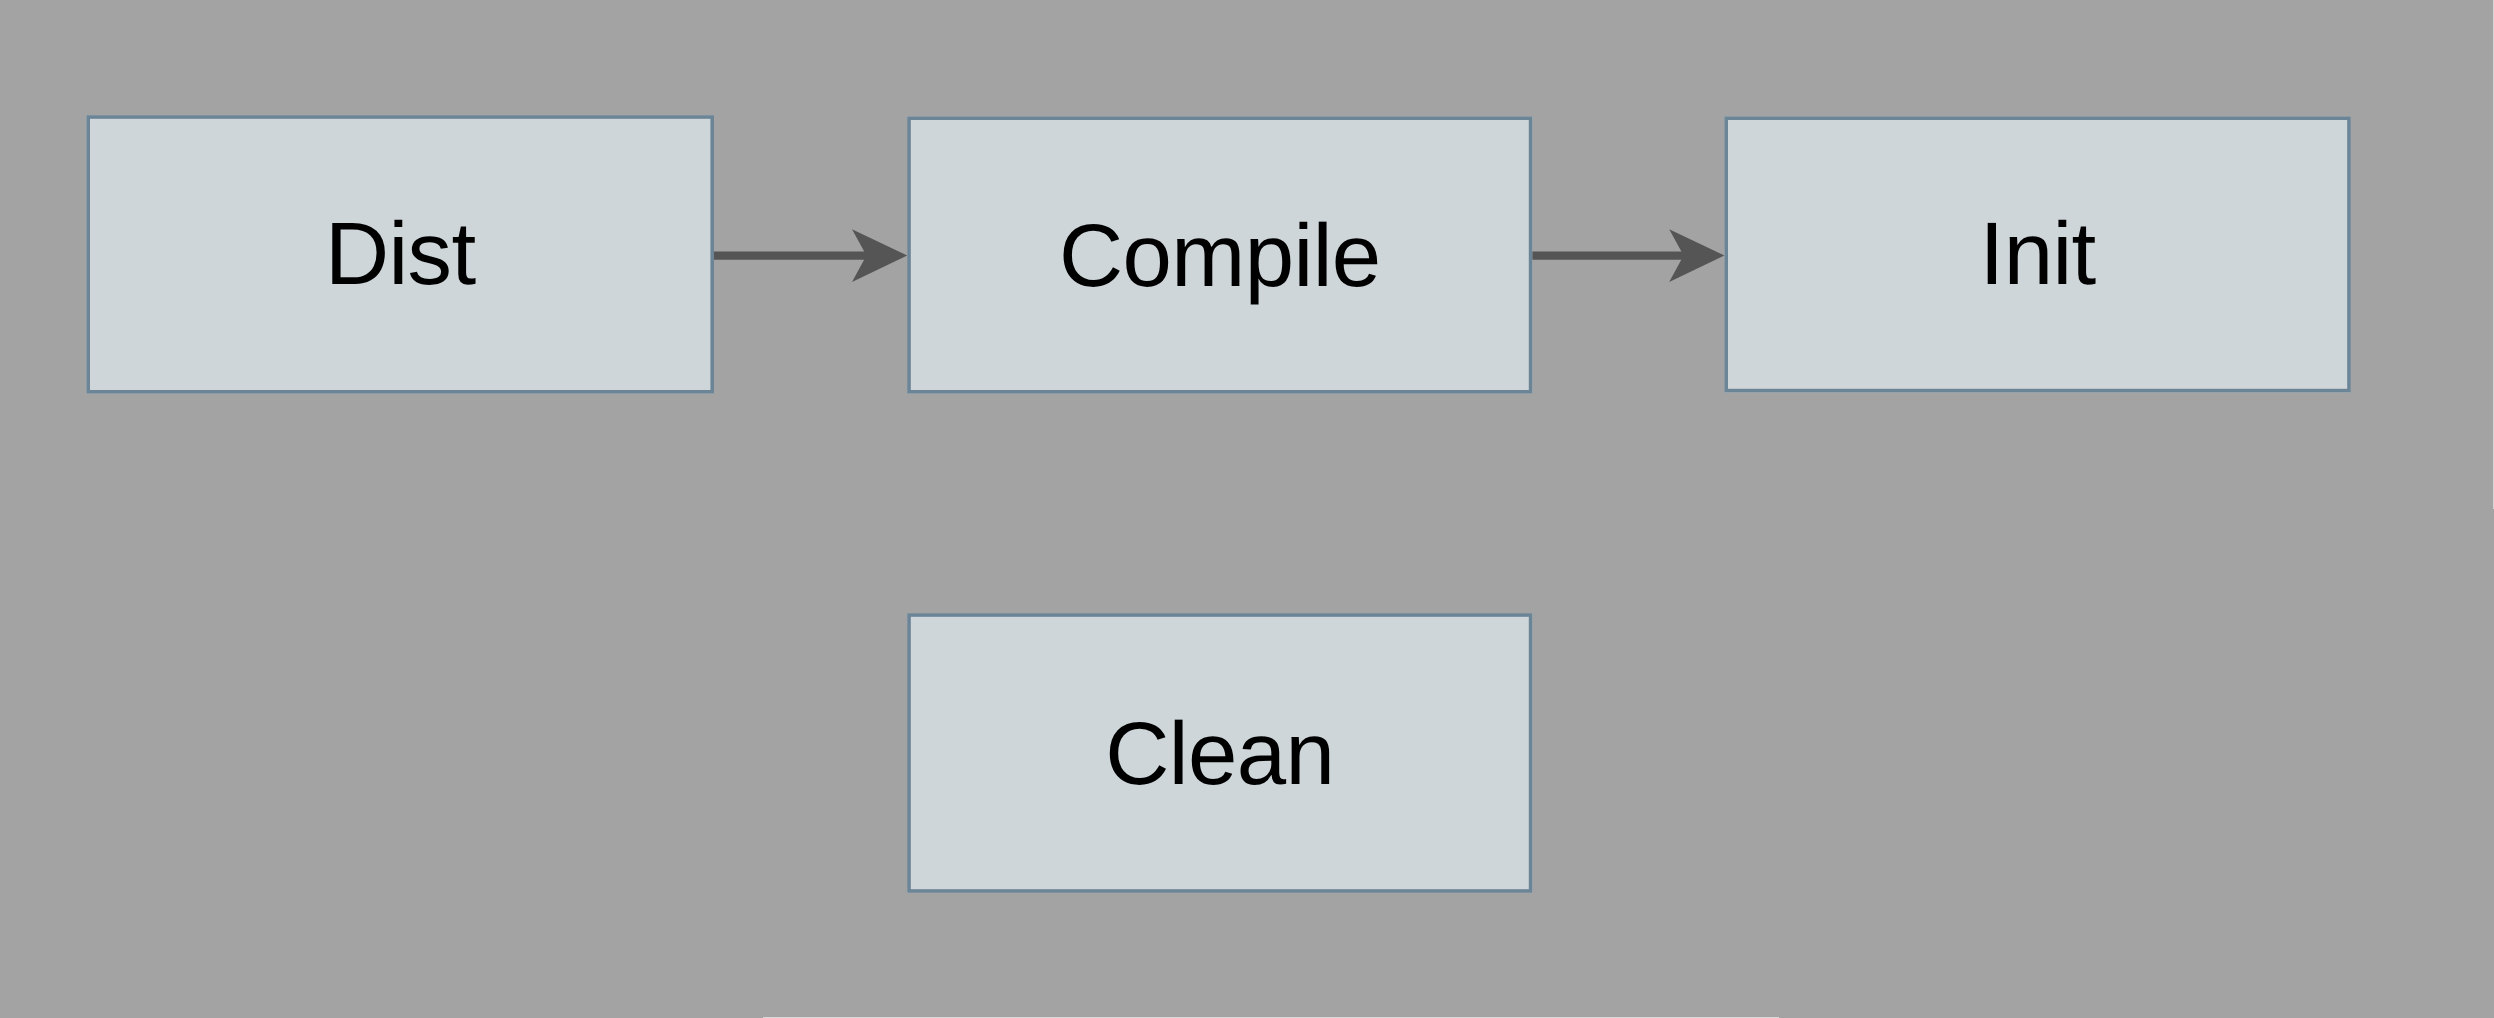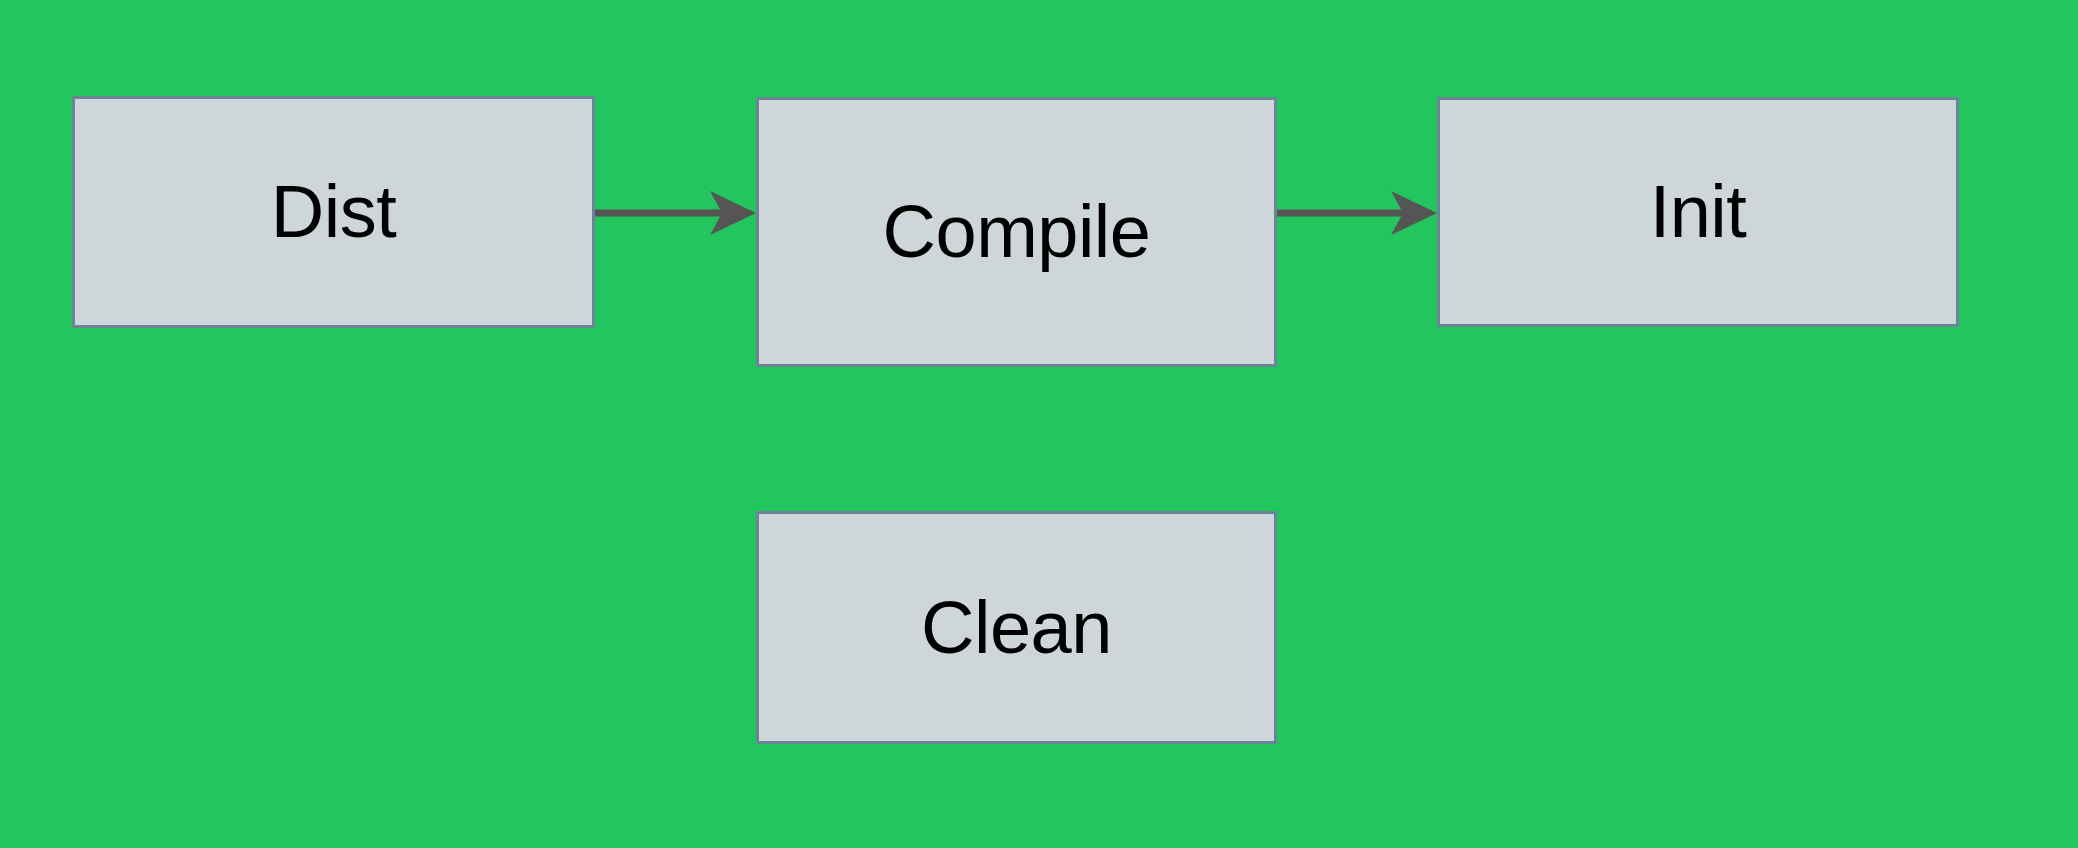--- a/index.html
+++ b/index.html
@@ -42,27 +42,27 @@
     overflow: visible;
   }
   .edge svg {
     display: block;
     overflow: visible;
   }
 </style>
 </head>
 <body>
 
-<div id="canvas" style="background: #22c55e;">
+<div id="canvas" style="background: #a3a3a3;">
 
   <div class="node" id="node-dist" style="left: 72px; top: 96px; width: 523px; height: 232px; background: rgb(206, 214, 217); border-color: rgb(107, 132, 150);">
     <span class="node-label" style="color: rgb(0, 0, 0);">Dist</span>
   </div>
 
-  <div class="node" id="node-compile" style="left: 756px; top: 97px; width: 521px; height: 270px; background: rgb(206, 214, 217); border-color: rgb(107, 132, 150);">
+  <div class="node" id="node-compile" style="left: 756px; top: 97px; width: 521px; height: 231px; background: rgb(206, 214, 217); border-color: rgb(107, 132, 150);">
     <span class="node-label" style="color: rgb(0, 0, 0);">Compile</span>
   </div>
 
   <div class="node" id="node-clean" style="left: 756px; top: 511px; width: 521px; height: 233px; background: rgb(206, 214, 217); border-color: rgb(107, 132, 150);">
     <span class="node-label" style="color: rgb(0, 0, 0);">Clean</span>
   </div>
 
   <div class="node" id="node-init" style="left: 1437px; top: 97px; width: 522px; height: 230px; background: rgb(206, 214, 217); border-color: rgb(107, 132, 150);">
     <span class="node-label" style="color: rgb(0, 0, 0);">Init</span>
   </div>

